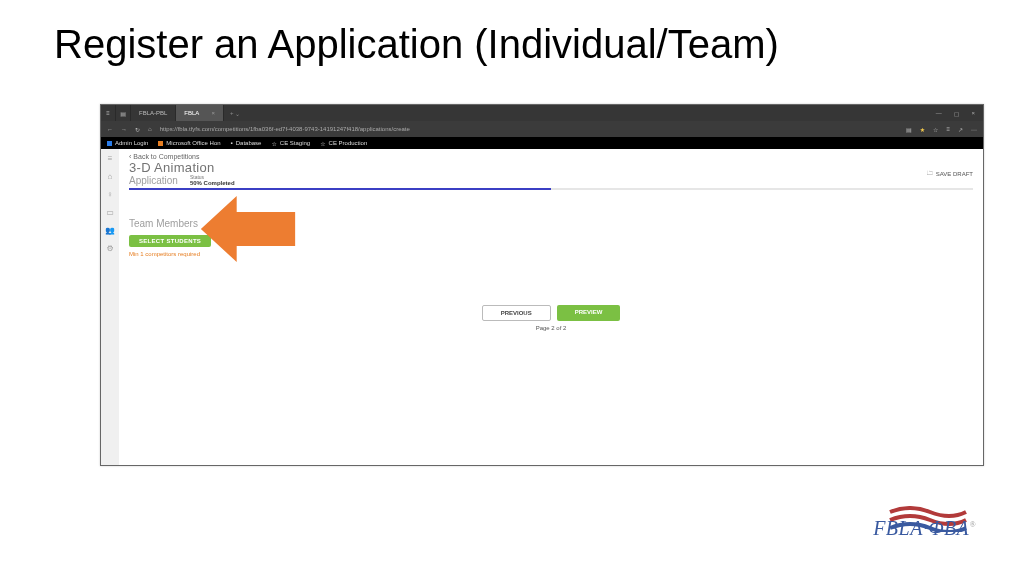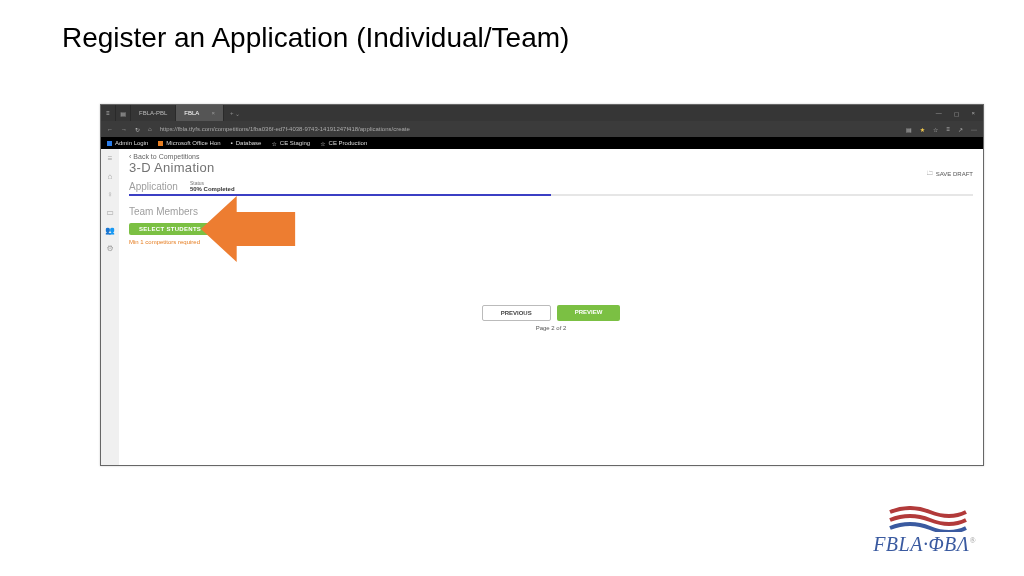--- a/index.html
+++ b/index.html
@@ -1,17 +1,17 @@
 <!DOCTYPE html>
 <html><head>
 <meta charset="utf-8">
 <style>
   html,body{margin:0;padding:0;width:1024px;height:576px;background:#fff;font-family:"Segoe UI",Arial,sans-serif;overflow:hidden}
   .slide{position:relative;width:1024px;height:576px}
-  .title{position:absolute;top:22px;left:62px;font-size:28px;font-weight:400;color:#000}
+  .title{position:absolute;top:22px;left:54px;font-size:40px;font-weight:400;color:#000}
   .frame{position:absolute;top:104px;left:100px;width:882px;height:360px;border:1px solid #666;box-shadow:0 0 2px rgba(0,0,0,.2);background:#fff;overflow:hidden}
 
   
   .chrome-tabs{height:16px;background:#363636;display:flex;align-items:stretch;font-size:6px;color:#bbb}
   .ct-icon{width:14px;display:flex;align-items:center;justify-content:center;border-right:1px solid #2a2a2a}
   .ct-tab{display:flex;align-items:center;padding:0 8px;border-right:1px solid #2a2a2a}
   .ct-tab.active{background:#555;color:#fff}
   .ct-x{margin-left:12px;color:#999}
   .ct-plus{display:flex;align-items:center;padding:0 6px;color:#8a8a8a}
   .ct-right{margin-left:auto;display:flex;align-items:center;gap:12px;padding:0 8px;color:#aaa}
@@ -32,47 +32,47 @@
   .sidebar{width:18px;background:#f0f0f0;display:flex;flex-direction:column;align-items:center;padding-top:6px;gap:10px;color:#9e9e9e;font-size:8px}
   .sidebar span{line-height:1}
   .content{flex:1;padding:4px 10px 0 10px;position:relative}
 
   .back{font-size:7px;color:#666}
   .back .chev{margin-right:2px}
   .hrow{display:flex;align-items:baseline;gap:14px;margin-top:0}
   .bigtitle{font-size:13px;color:#737373;font-weight:300;letter-spacing:.3px}
   .save{position:absolute;right:10px;top:20px;font-size:6px;color:#555;display:flex;align-items:center;gap:3px}
 
-  .approw{display:flex;align-items:center;gap:12px;margin-top:6px}
+  .approw{display:flex;align-items:center;gap:12px;margin-top:0}
   .app-label{font-size:10px;color:#9e9e9e;font-weight:300}
   .status-block{line-height:1}
   .status-lbl{font-size:5px;color:#777}
   .status-val{font-size:6px;color:#333;font-weight:600}
 
   .progress{margin-top:2px;height:2px;background:#e6e6e6;position:relative}
   .progress .fill{position:absolute;left:0;top:0;height:2px;background:#3b3fc4}
 
-  .team-label{margin-top:10px;font-size:10px;color:#9e9e9e;font-weight:300}
+  .team-label{margin-top:28px;font-size:10px;color:#9e9e9e;font-weight:300}
   .select-btn{margin-top:4px;display:inline-block;background:#7bc043;color:#fff;font-size:6px;font-weight:700;padding:3px 10px;border-radius:2px;letter-spacing:.3px}
   .warn{margin-top:4px;font-size:6px;color:#e67e22}
 
   .nav-btns{position:absolute;left:0;right:0;top:156px;display:flex;justify-content:center;gap:6px}
   .nav-btns .btn{font-size:6px;font-weight:700;padding:4px 18px;border-radius:2px}
   .btn-prev{border:1px solid #bbb;color:#444;background:#fff}
   .btn-next{background:#7bc043;color:#fff}
   .pager{position:absolute;left:0;right:0;top:176px;text-align:center;font-size:6px;color:#555}
 
   
   .arrow{position:absolute;left:200px;top:196px;width:96px;height:66px;pointer-events:none}
   .arrow svg{width:100%;height:100%}
 
   
   .logo{position:absolute;right:48px;bottom:20px;width:180px;height:50px}
   .logo .flag{position:absolute;right:8px;top:0}
-  .logo .txt{position:absolute;right:0;bottom:0;font-family:Georgia,'Times New Roman',serif;font-size:20px;color:#3a5aa0;font-style:italic;letter-spacing:.5px}
+  .logo .txt{position:absolute;right:0;bottom:16px;font-family:Georgia,'Times New Roman',serif;font-size:20px;color:#3a5aa0;font-style:italic;letter-spacing:.5px}
   .logo .reg{font-size:8px;vertical-align:super;color:#999}
 </style>
 </head>
 <body>
 
 <div class="slide">
   <div class="title">Register an Application (Individual/Team)</div>
 
   <div class="frame">
 

